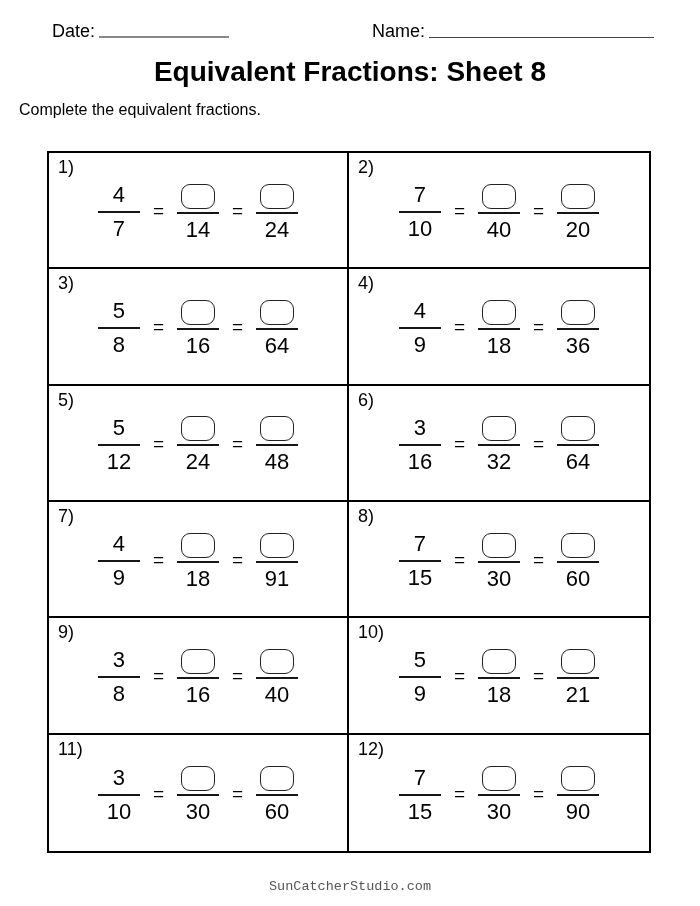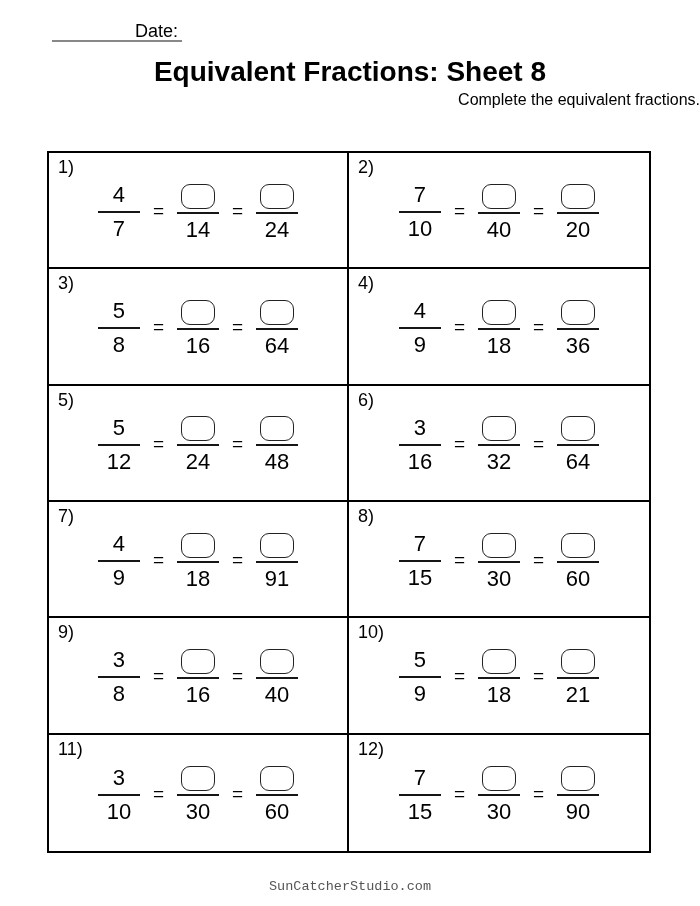--- a/index.html
+++ b/index.html
@@ -2,28 +2,28 @@
 <html><head>
 <meta charset="utf-8">
 <style>
   * { margin:0; padding:0; box-sizing:border-box; }
   html,body { background:#fff; }
   body { font-family:"Liberation Sans", sans-serif; color:#000; }
   .page { position:relative; width:700px; height:906px; background:#fff; overflow:hidden; }
 
   
   .hdr { position:absolute; top:22px; left:52px; width:602px; display:flex; justify-content:space-between; align-items:flex-end; font-size:18px; }
-  .hdr-group { display:flex; align-items:flex-end;flex-direction:column; }
+  .hdr-group { display:flex; align-items:flex-end; }
   .hdr-label { padding-right:4px; line-height:1; }
   .blank-line { height:2px; background:#888; margin-bottom:2px; }
   .date-line { width:130px; }
   .name-line { width:225px; background:#444; height:1.5px; }
 
   .title { position:absolute; top:56px; width:100%; text-align:center; font-size:28px; font-weight:bold; }
-  .subtitle { position:absolute; top:91px; width:100%; text-align:right; font-size:16px; }
+  .subtitle { position:absolute; top:101px; width:100%; text-align:left; font-size:16px;padding-left:19px; }
 
   
   .grid { position:absolute; left:47px; top:151px; width:604px; height:702px; border:2px solid #000; display:grid; grid-template-columns:1fr 1fr; grid-template-rows:repeat(6,1fr); background:#fff; }
   .cell { position:relative; display:flex; align-items:center; justify-content:center; }
   .cell:nth-child(odd) { border-right:2px solid #000; }
   .cell:not(:nth-child(n+11)) { border-bottom:2px solid #000; }
   .pnum { position:absolute; top:5px; left:9px; font-size:18px; line-height:1.1; }
 
   .expr { display:flex; align-items:center; gap:13px; padding-top:4px; }
   .frac { display:inline-flex; flex-direction:column; align-items:center; min-width:42px; font-size:22px; line-height:1; }
@@ -38,20 +38,24 @@
 </head>
 <body>
 
 <div class="page">
 
   <div class="hdr">
     <div class="hdr-group">
       <span class="hdr-label">Date:</span>
       <span class="blank-line date-line"></span>
     </div>
+    <div class="hdr-group">
+      <span class="hdr-label">Name:</span>
+      <span class="blank-line name-line"></span>
+    </div>
   </div>
 
   <div class="title">Equivalent Fractions: Sheet 8</div>
   <div class="subtitle">Complete the equivalent fractions.</div>
 
   <div class="grid">
 
     <div class="cell">
       <span class="pnum">1)</span>
       <div class="expr">

